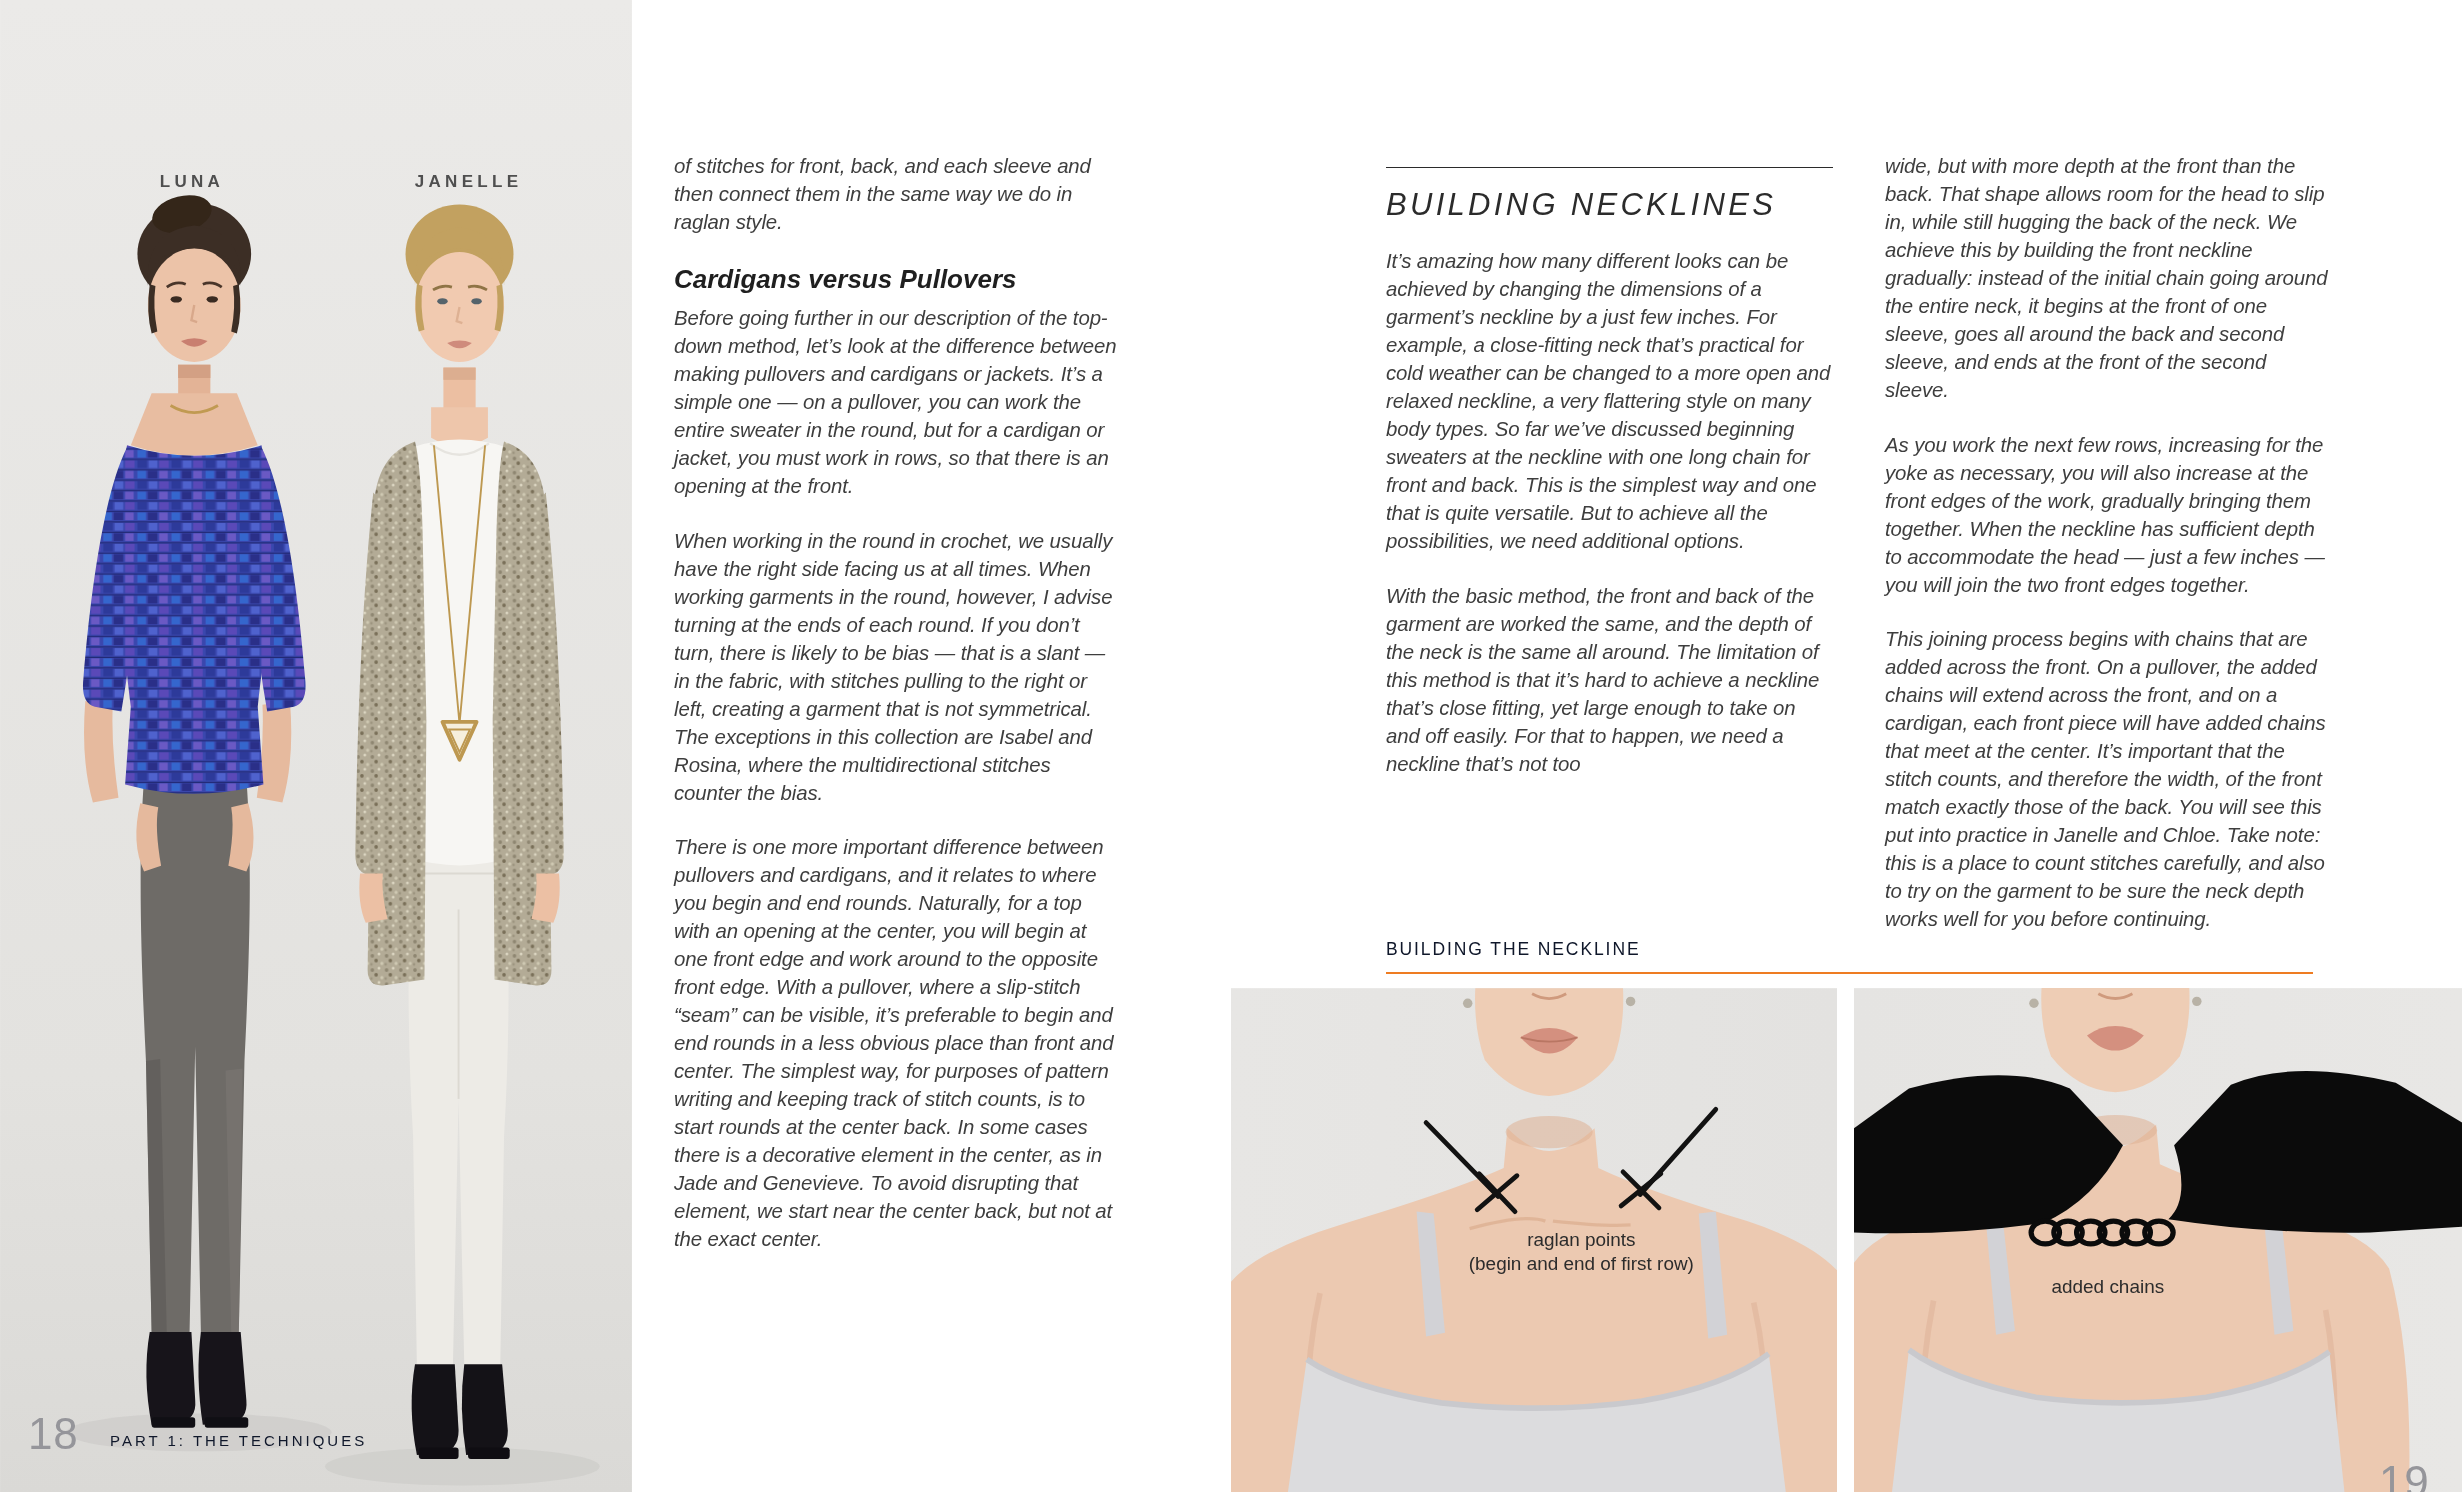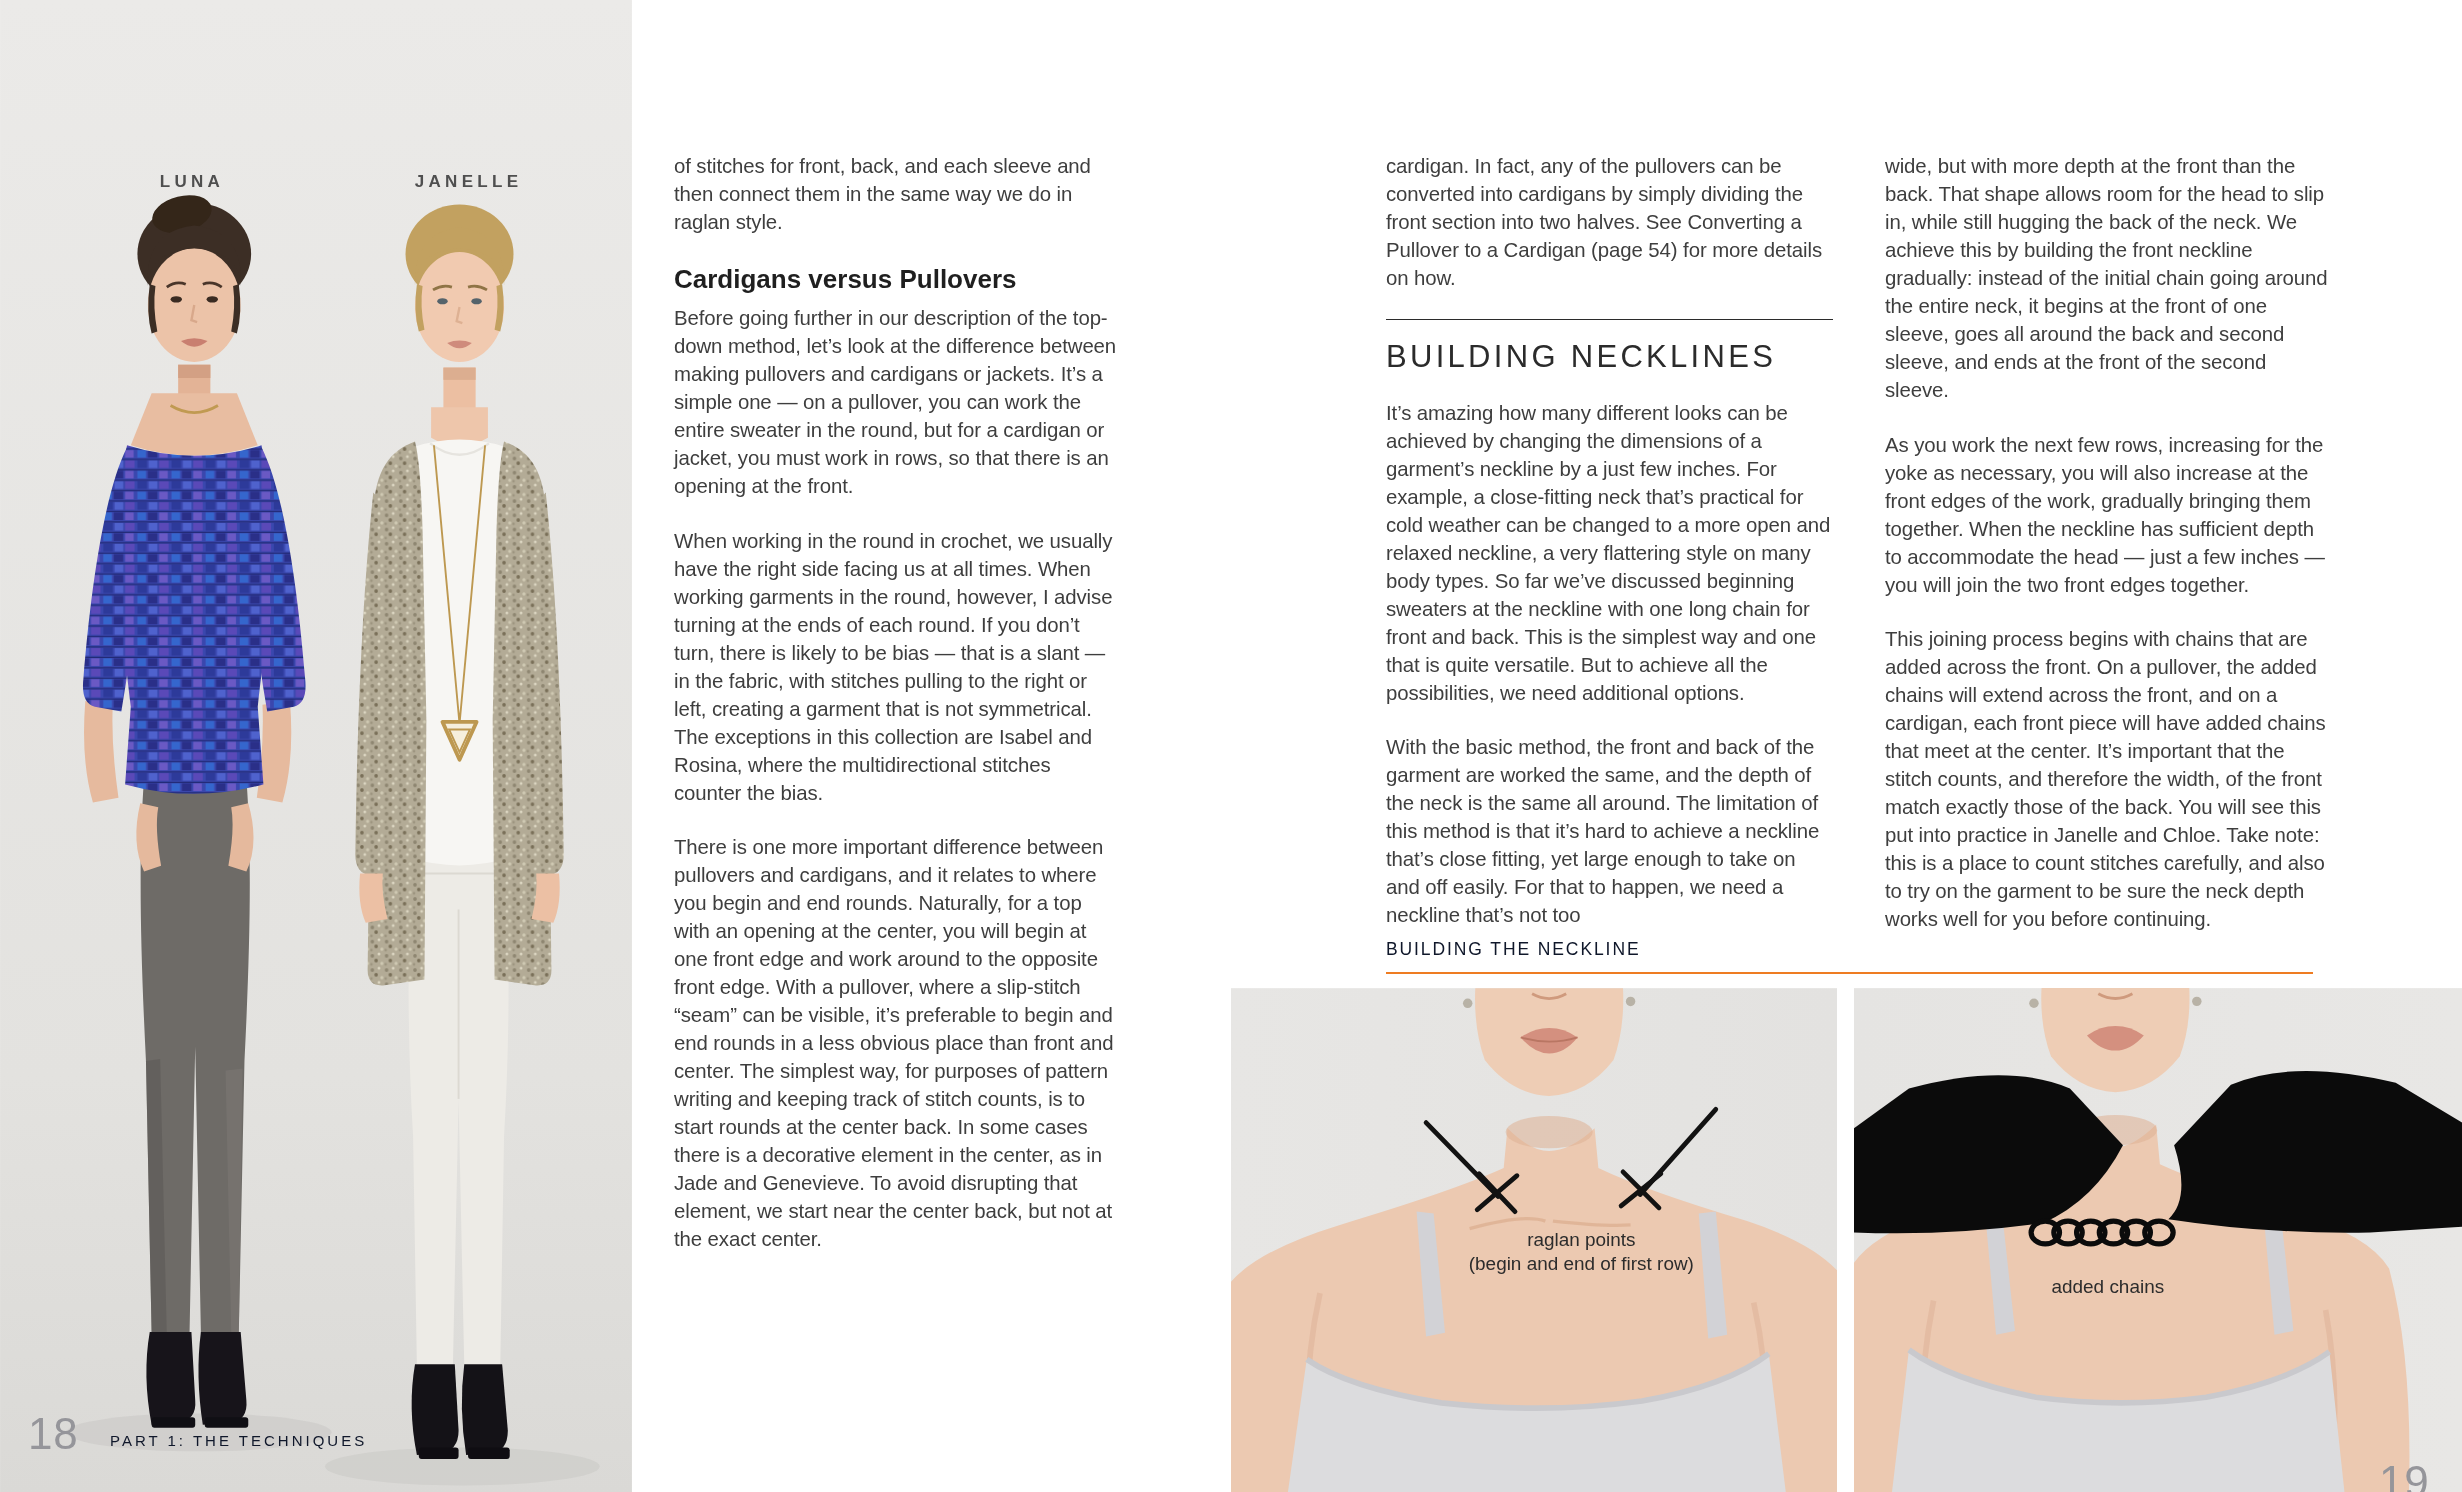--- a/index.html
+++ b/index.html
@@ -14,21 +14,21 @@
   .photo-br{left:1854px;top:988px;width:608px;height:505px;}
   .photo-main svg,.photo-bl svg,.photo-br svg{display:block;}
 
   .model-label{position:absolute;top:159px;font-size:17px;font-weight:600;letter-spacing:4.3px;
                color:#4f4f4f;text-align:center;margin-top:13px;}
   .model-label.luna{left:121px;width:142px;}
   .model-label.janelle{left:374px;width:189px;}
 
   
   .textcol{position:absolute;width:447px;font-size:20.4px;line-height:28px;letter-spacing:-0.1px;
-           color:#3e3e3e;}
+           color:#3e3e3e;font-style:italic;}
   .textcol p{margin:0 0 26.5px 0;}
   .textcol h2{font-size:26px;line-height:32px;font-weight:700;color:#1f1f1f;margin:13.3px 0 9.5px 0;
               letter-spacing:0;}
   .rule{border:0;border-top:1.9px solid #2b2b2b;margin:15px 0 0 0;}
   .textcol h1{font-size:31px;font-weight:300;letter-spacing:3.3px;color:#2b2b2b;margin:23px 0 28px 0;
               white-space:nowrap;}
 
   
   .section-label{left:1386px;top:939px;font-size:17.5px;font-weight:500;letter-spacing:1.9px;
                  color:#0f172a;}
@@ -175,21 +175,20 @@
 
   <div class="textcol" style="left:674px;top:152px;">
     <p>of stitches for front, back, and each sleeve and then connect them in the same way we do in raglan style.</p>
     <h2>Cardigans versus Pullovers</h2>
     <p>Before going further in our description of the top-down method, let’s look at the difference between making pullovers and cardigans or jackets. It’s a simple one — on a pullover, you can work the entire sweater in the round, but for a cardigan or jacket, you must work in rows, so that there is an opening at the front.</p>
     <p>When working in the round in crochet, we usually have the right side facing us at all times. When working garments in the round, however, I advise turning at the ends of each round. If you don’t turn, there is likely to be bias — that is a slant — in the fabric, with stitches pulling to the right or left, creating a garment that is not symmetrical. The exceptions in this collection are Isabel and Rosina, where the multidirectional stitches counter the bias.</p>
     <p>There is one more important difference between pullovers and cardigans, and it relates to where you begin and end rounds. Naturally, for a top with an opening at the center, you will begin at one front edge and work around to the opposite front edge. With a pullover, where a slip-stitch “seam” can be visible, it’s preferable to begin and end rounds in a less obvious place than front and center. The simplest way, for purposes of pattern writing and keeping track of stitch counts, is to start rounds at the center back. In some cases there is a decorative element in the center, as in Jade and Genevieve. To avoid disrupting that element, we start near the center back, but not at the exact center.</p>
   </div>
 
   <div class="textcol" style="left:1386px;top:152px;">
-    <p>cardigan. In fact, any of the pullovers can be converted into cardigans by simply dividing the front section into two halves. See Converting a Pullover to a Cardigan (page 54) for more details on how.</p>
     <hr class="rule">
     <h1>BUILDING NECKLINES</h1>
     <p>It’s amazing how many different looks can be achieved by changing the dimensions of a garment’s neckline by a just few inches. For example, a close-fitting neck that’s practical for cold weather can be changed to a more open and relaxed neckline, a very flattering style on many body types. So far we’ve discussed beginning sweaters at the neckline with one long chain for front and back. This is the simplest way and one that is quite versatile. But to achieve all the possibilities, we need additional options.</p>
     <p>With the basic method, the front and back of the garment are worked the same, and the depth of the neck is the same all around. The limitation of this method is that it’s hard to achieve a neckline that’s close fitting, yet large enough to take on and off easily. For that to happen, we need a neckline that’s not too</p>
   </div>
 
   <div class="textcol" style="left:1885px;top:152px;">
     <p>wide, but with more depth at the front than the back. That shape allows room for the head to slip in, while still hugging the back of the neck. We achieve this by building the front neckline gradually: instead of the initial chain going around the entire neck, it begins at the front of one sleeve, goes all around the back and second sleeve, and ends at the front of the second sleeve.</p>
     <p>As you work the next few rows, increasing for the yoke as necessary, you will also increase at the front edges of the work, gradually bringing them together. When the neckline has sufficient depth to accommodate the head — just a few inches — you will join the two front edges together.</p>
     <p>This joining process begins with chains that are added across the front. On a pullover, the added chains will extend across the front, and on a cardigan, each front piece will have added chains that meet at the center. It’s important that the stitch counts, and therefore the width, of the front match exactly those of the back. You will see this put into practice in Janelle and Chloe. Take note: this is a place to count stitches carefully, and also to try on the garment to be sure the neck depth works well for you before continuing.</p>

